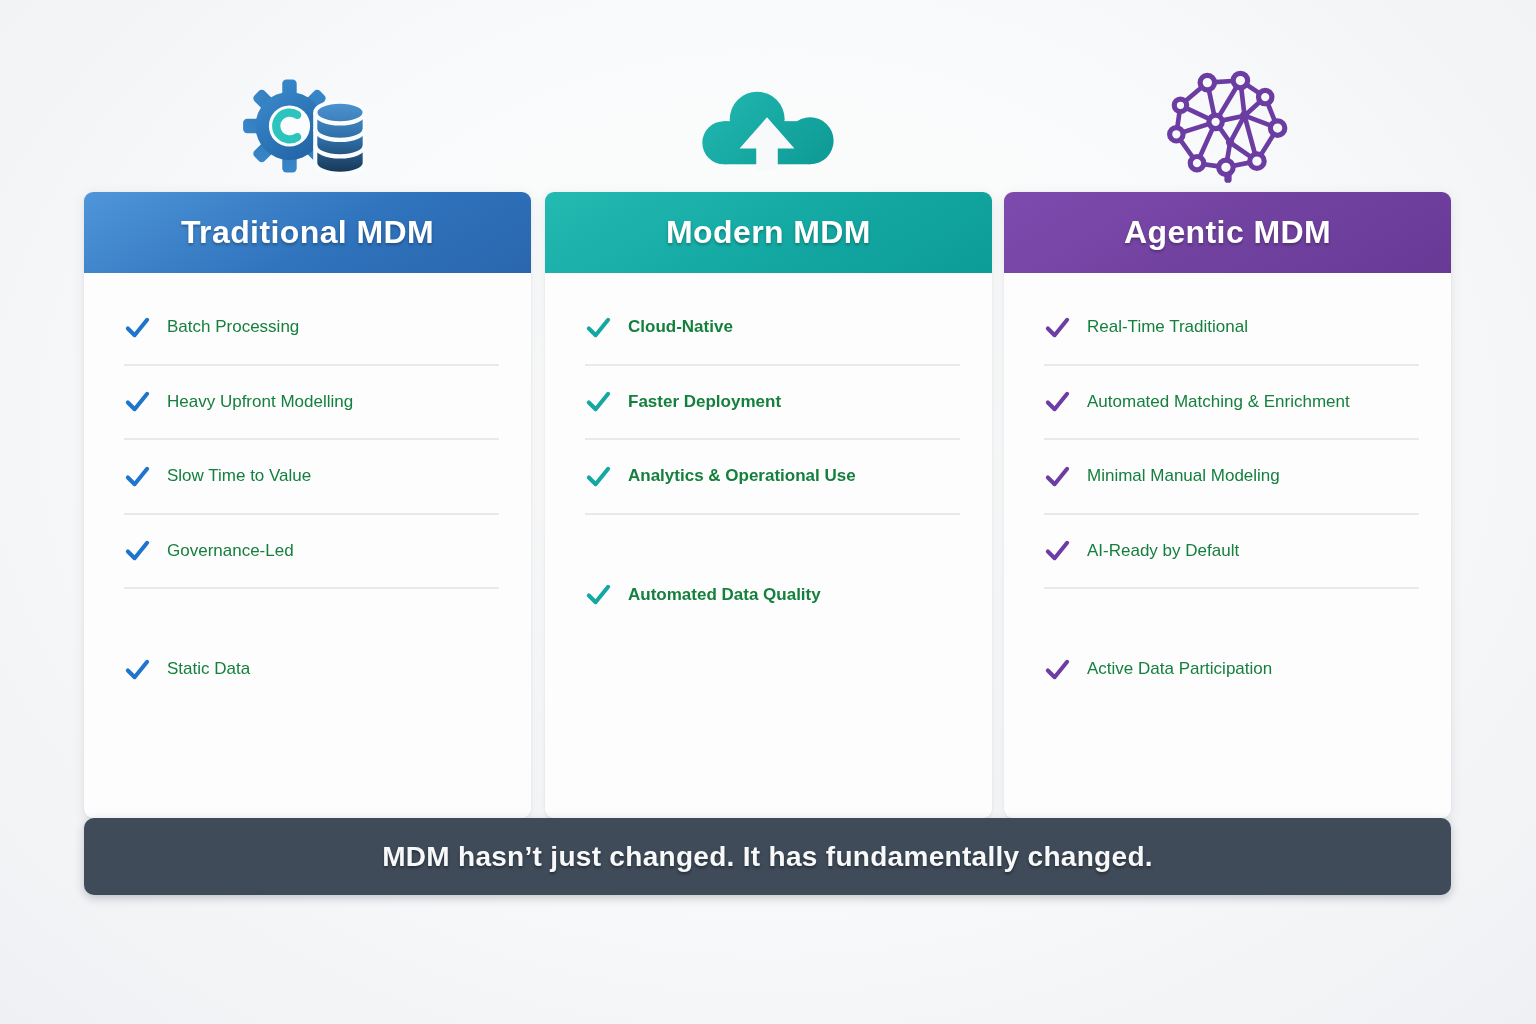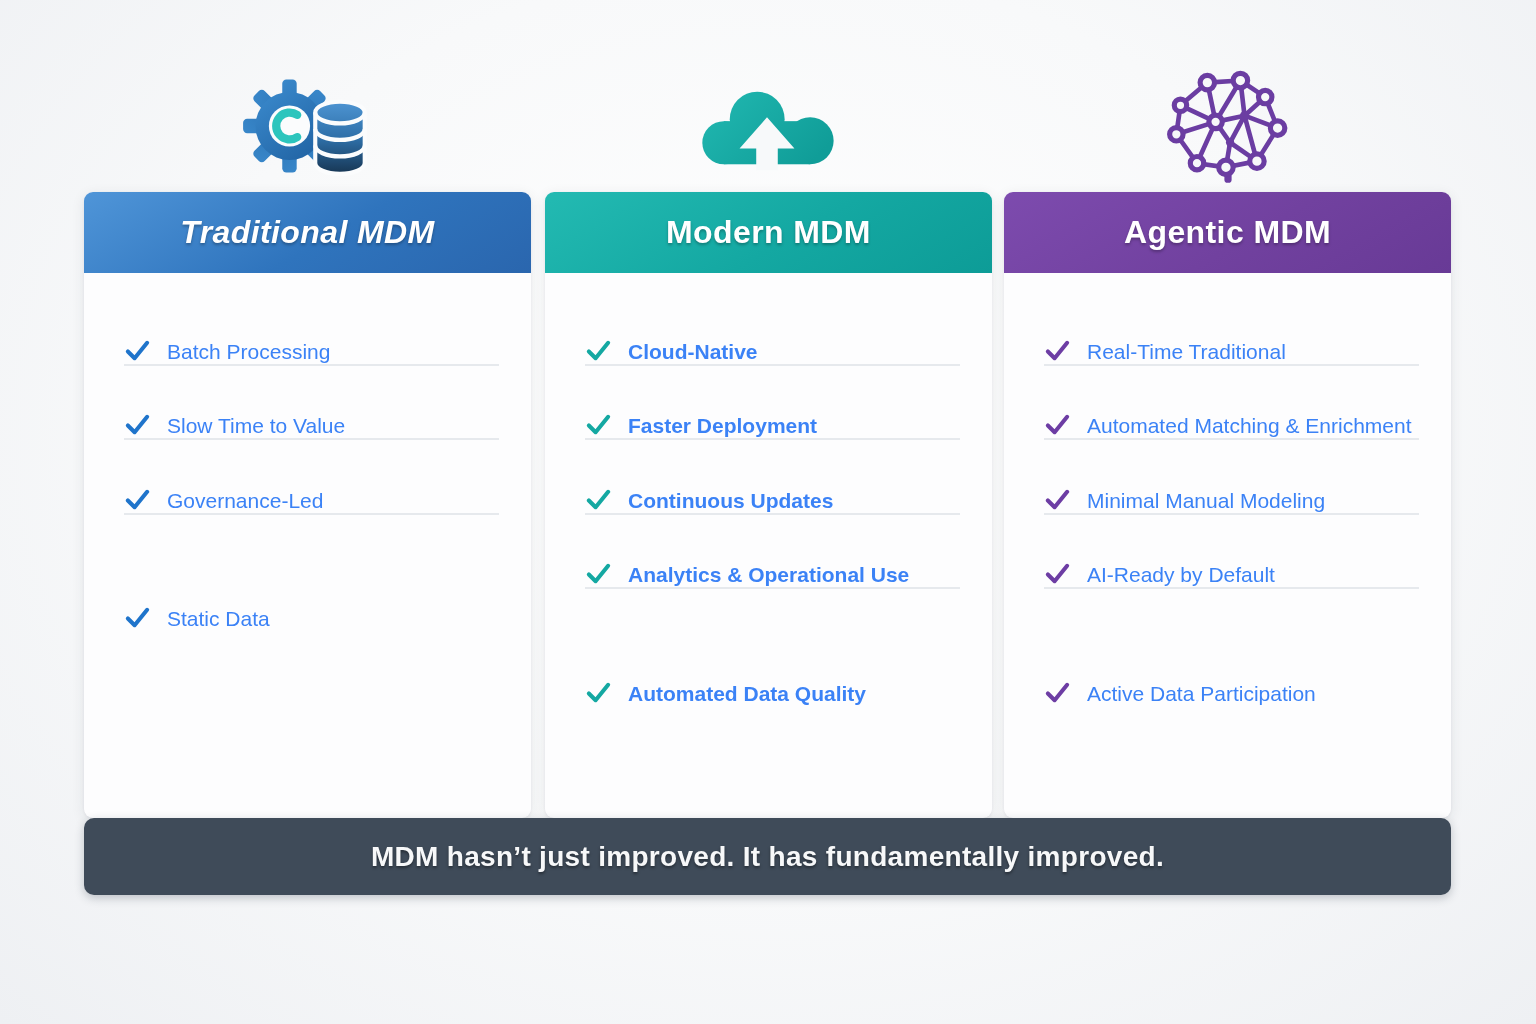--- a/index.html
+++ b/index.html
@@ -25,29 +25,29 @@
   #card-traditional { left: 84px; }
   #card-modern      { left: 545px; }
   #card-agentic     { left: 1004px; }
 
   .card-header {
     height: 81px; border-radius: 9px 9px 0 0;
     display: flex; align-items: center; justify-content: center;
     color: #ffffff; font-size: 32px; font-weight: 700; letter-spacing: 0.4px;
     text-shadow: 0 2px 3px rgba(0,0,0,0.28);
   }
-  .c-blue   .card-header { background: linear-gradient(150deg, #4f95d8 0%, #2f74bd 55%, #2a66ae 100%); font-style: italic; }
+  .c-blue   .card-header { background: linear-gradient(150deg, #4f95d8 0%, #2f74bd 55%, #2a66ae 100%); }
   .c-teal   .card-header { background: linear-gradient(150deg, #23bab2 0%, #14a8a2 55%, #0d9c97 100%); }
   .c-purple .card-header { background: linear-gradient(150deg, #7d4bae 0%, #71419f 55%, #683a96 100%); }
 
   .feature-list { list-style: none; margin: 0; padding: 18px 32px 0 40px; }
   .feature-list li {
-    height: 72.5px; display: flex; align-items: flex-end; gap: 16px;
+    height: 72.5px; display: flex; align-items: center; gap: 16px;
     border-bottom: 2px solid #e6e9ed;
-    color: #3b82f6; font-size: 21px; font-weight: 400;
+    color: #15803d; font-size: 17px; font-weight: 400;
   }
   .feature-list li:last-child { border-bottom: none; margin-top: 44px; }
   .c-teal .feature-list li { font-weight: 700; }
   .check { display: inline-flex; flex: 0 0 auto; }
   .c-blue   .check { color: #1f74cb; }
   .c-teal   .check { color: #14a8a2; }
   .c-purple .check { color: #6d3da4; }
 
   
   .footer-bar {
@@ -174,20 +174,28 @@
             </svg>
           </span>
         <span>Batch Processing</span>
       </li>
       <li>
         <span class="check">
             <svg width="27" height="27" viewBox="0 0 28 28">
               <path d="M4 15 L11 22 L24 6" fill="none" stroke="currentColor" stroke-width="4.2" stroke-linecap="round" stroke-linejoin="round"></path>
             </svg>
           </span>
+        <span>Heavy Upfront Modelling</span>
+      </li>
+      <li>
+        <span class="check">
+            <svg width="27" height="27" viewBox="0 0 28 28">
+              <path d="M4 15 L11 22 L24 6" fill="none" stroke="currentColor" stroke-width="4.2" stroke-linecap="round" stroke-linejoin="round"></path>
+            </svg>
+          </span>
         <span>Slow Time to Value</span>
       </li>
       <li>
         <span class="check">
             <svg width="27" height="27" viewBox="0 0 28 28">
               <path d="M4 15 L11 22 L24 6" fill="none" stroke="currentColor" stroke-width="4.2" stroke-linecap="round" stroke-linejoin="round"></path>
             </svg>
           </span>
         <span>Governance-Led</span>
       </li>
@@ -220,28 +228,20 @@
             </svg>
           </span>
         <span>Faster Deployment</span>
       </li>
       <li>
         <span class="check">
             <svg width="27" height="27" viewBox="0 0 28 28">
               <path d="M4 15 L11 22 L24 6" fill="none" stroke="currentColor" stroke-width="4.2" stroke-linecap="round" stroke-linejoin="round"></path>
             </svg>
           </span>
-        <span>Continuous Updates</span>
-      </li>
-      <li>
-        <span class="check">
-            <svg width="27" height="27" viewBox="0 0 28 28">
-              <path d="M4 15 L11 22 L24 6" fill="none" stroke="currentColor" stroke-width="4.2" stroke-linecap="round" stroke-linejoin="round"></path>
-            </svg>
-          </span>
         <span>Analytics &amp; Operational Use</span>
       </li>
       <li>
         <span class="check">
             <svg width="27" height="27" viewBox="0 0 28 28">
               <path d="M4 15 L11 22 L24 6" fill="none" stroke="currentColor" stroke-width="4.2" stroke-linecap="round" stroke-linejoin="round"></path>
             </svg>
           </span>
         <span>Automated Data Quality</span>
       </li>
@@ -288,16 +288,16 @@
             <svg width="27" height="27" viewBox="0 0 28 28">
               <path d="M4 15 L11 22 L24 6" fill="none" stroke="currentColor" stroke-width="4.2" stroke-linecap="round" stroke-linejoin="round"></path>
             </svg>
           </span>
         <span>Active Data Participation</span>
       </li>
     </ul>
   </div>
 
   <div class="footer-bar">
-    <span>MDM hasn’t just improved. It has fundamentally improved.</span>
+    <span>MDM hasn’t just changed. It has fundamentally changed.</span>
   </div>
 
 </div>
 
 </body></html>

